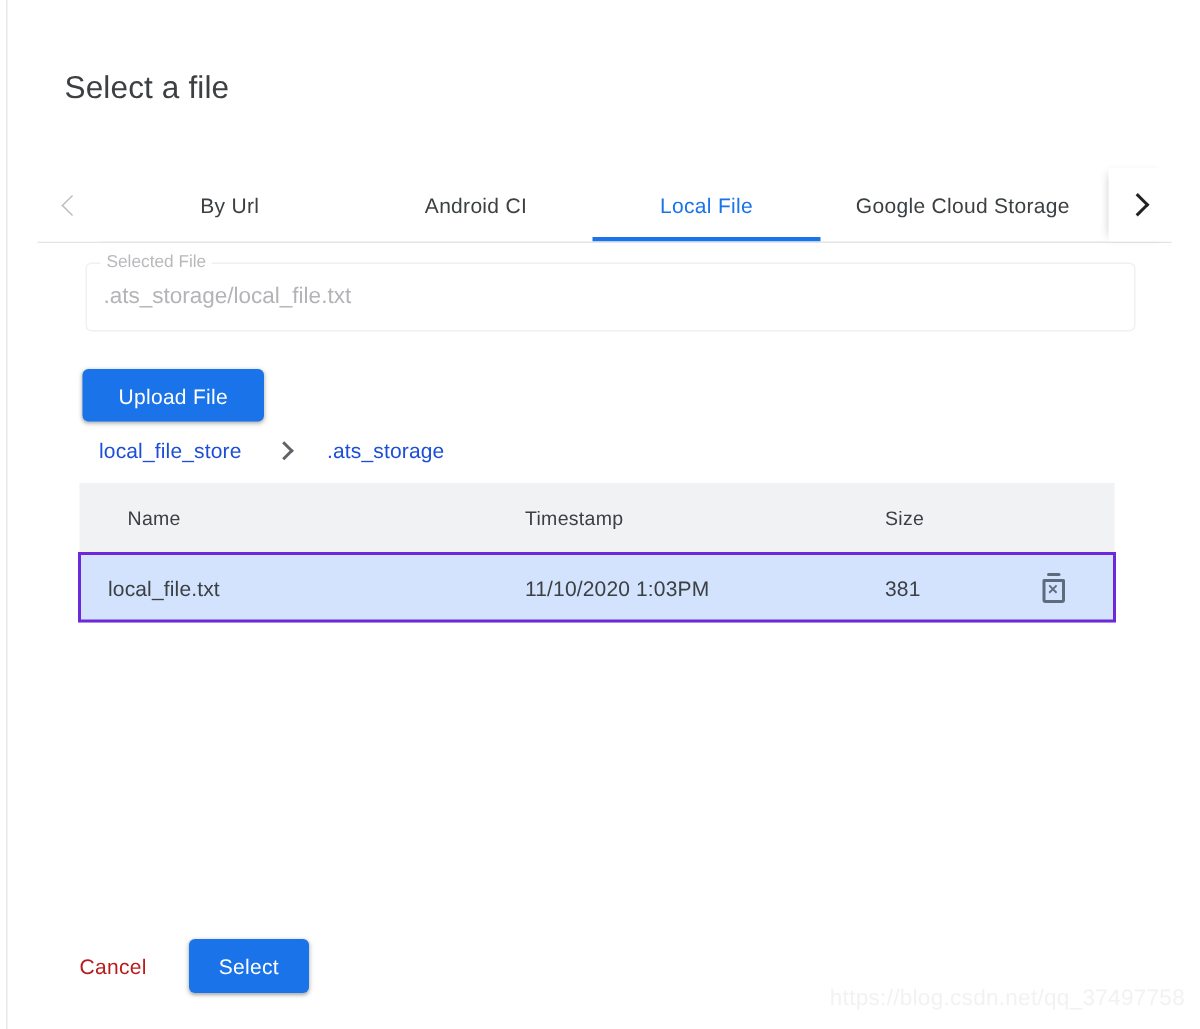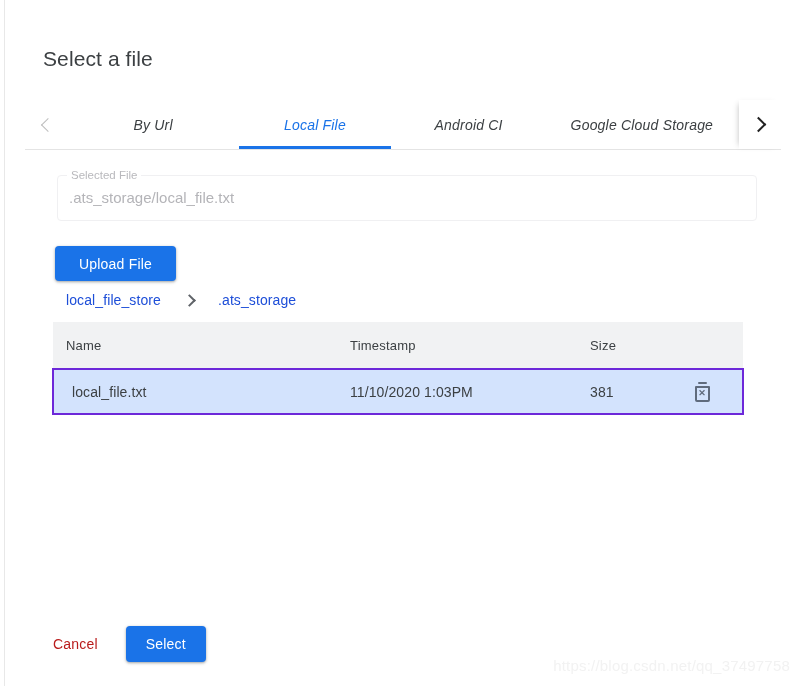--- a/index.html
+++ b/index.html
@@ -38,26 +38,25 @@
     color: #3c4043;
     letter-spacing: 0.1px;
     line-height: 30px;
     white-space: nowrap;
   }
 
   
   .tabbar {
     position: absolute;
     left: 20px;
-    top: 100px;
+    top: 112px;
     width: 756px;
     height: 50px;
     border-bottom: 1px solid #e4e4e4;
     box-sizing: border-box;
-    font-style: italic;
   }
   .tab-scroll-btn {
     position: absolute;
     top: 0;
     width: 42px;
     height: 49px;
     display: flex;
     align-items: center;
     justify-content: center;
     background: #ffffff;
@@ -216,21 +215,21 @@
     align-items: center;
     height: 46px;
     background: #f1f2f3;
   }
   .th {
     font-size: 13px;
     color: #3c4043;
     letter-spacing: 0.2px;
     white-space: nowrap;
   }
-  .col-name   { width: 297px; padding-left: 13px; box-sizing: border-box; }
+  .col-name   { width: 297px; padding-left: 32px; box-sizing: border-box; }
   .col-time   { width: 240px; }
   .col-size   { width: 90px; }
   .col-action { width: 44px; display: flex; justify-content: center; }
 
   .trow {
     display: flex;
     align-items: center;
     height: 47px;
     background: #ffffff;
   }
@@ -343,22 +342,22 @@
   <div class="dialog-title">Select a file</div>
 
   <div class="tabbar">
 
     <div class="tab-scroll-btn left">
       <span class="chev chev-left"></span>
     </div>
 
     <div class="tabs">
       <div class="tab" style="width:180px;">By Url</div>
+      <div class="tab" style="width:163px;">Android CI</div>
       <div class="tab active" style="width:158px;">Local File</div>
-      <div class="tab" style="width:163px;">Android CI</div>
       <div class="tab" style="width:199px;">Google Cloud Storage</div>
     </div>
 
     <div class="tab-scroll-btn right">
       <span class="chev chev-right"></span>
     </div>
   </div>
 
   <div class="field">
     <div class="field-outline"></div>

